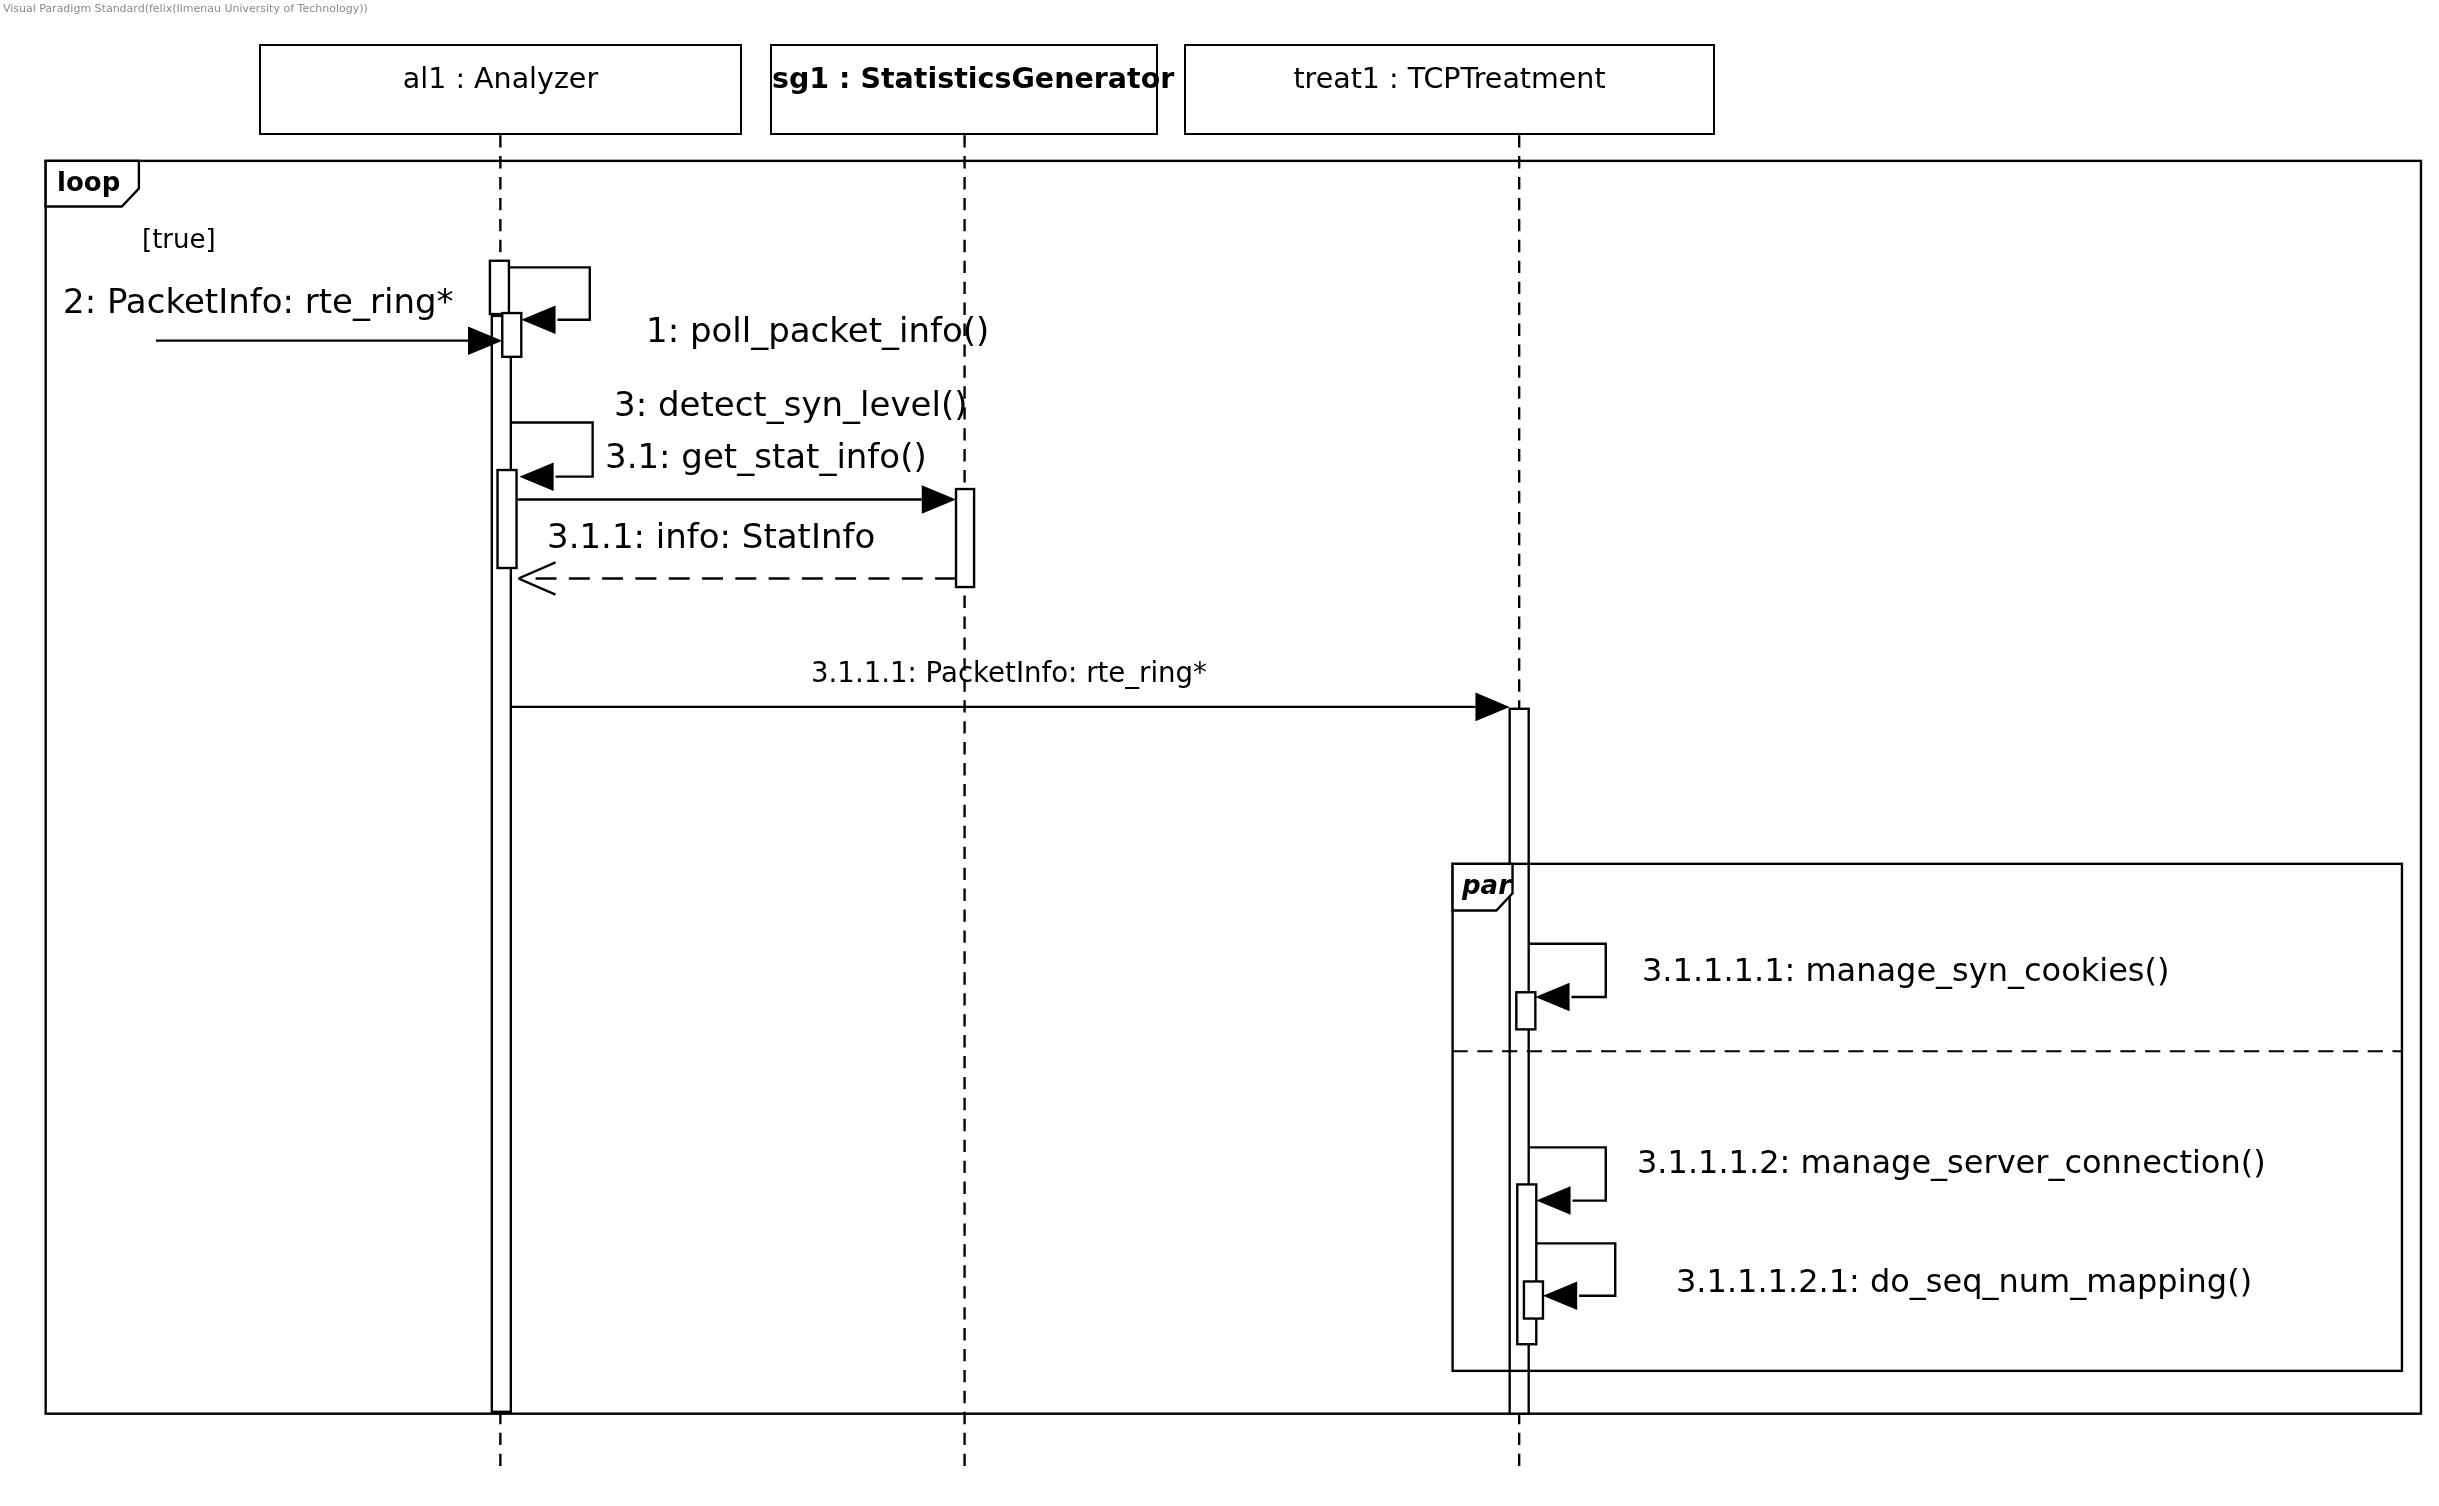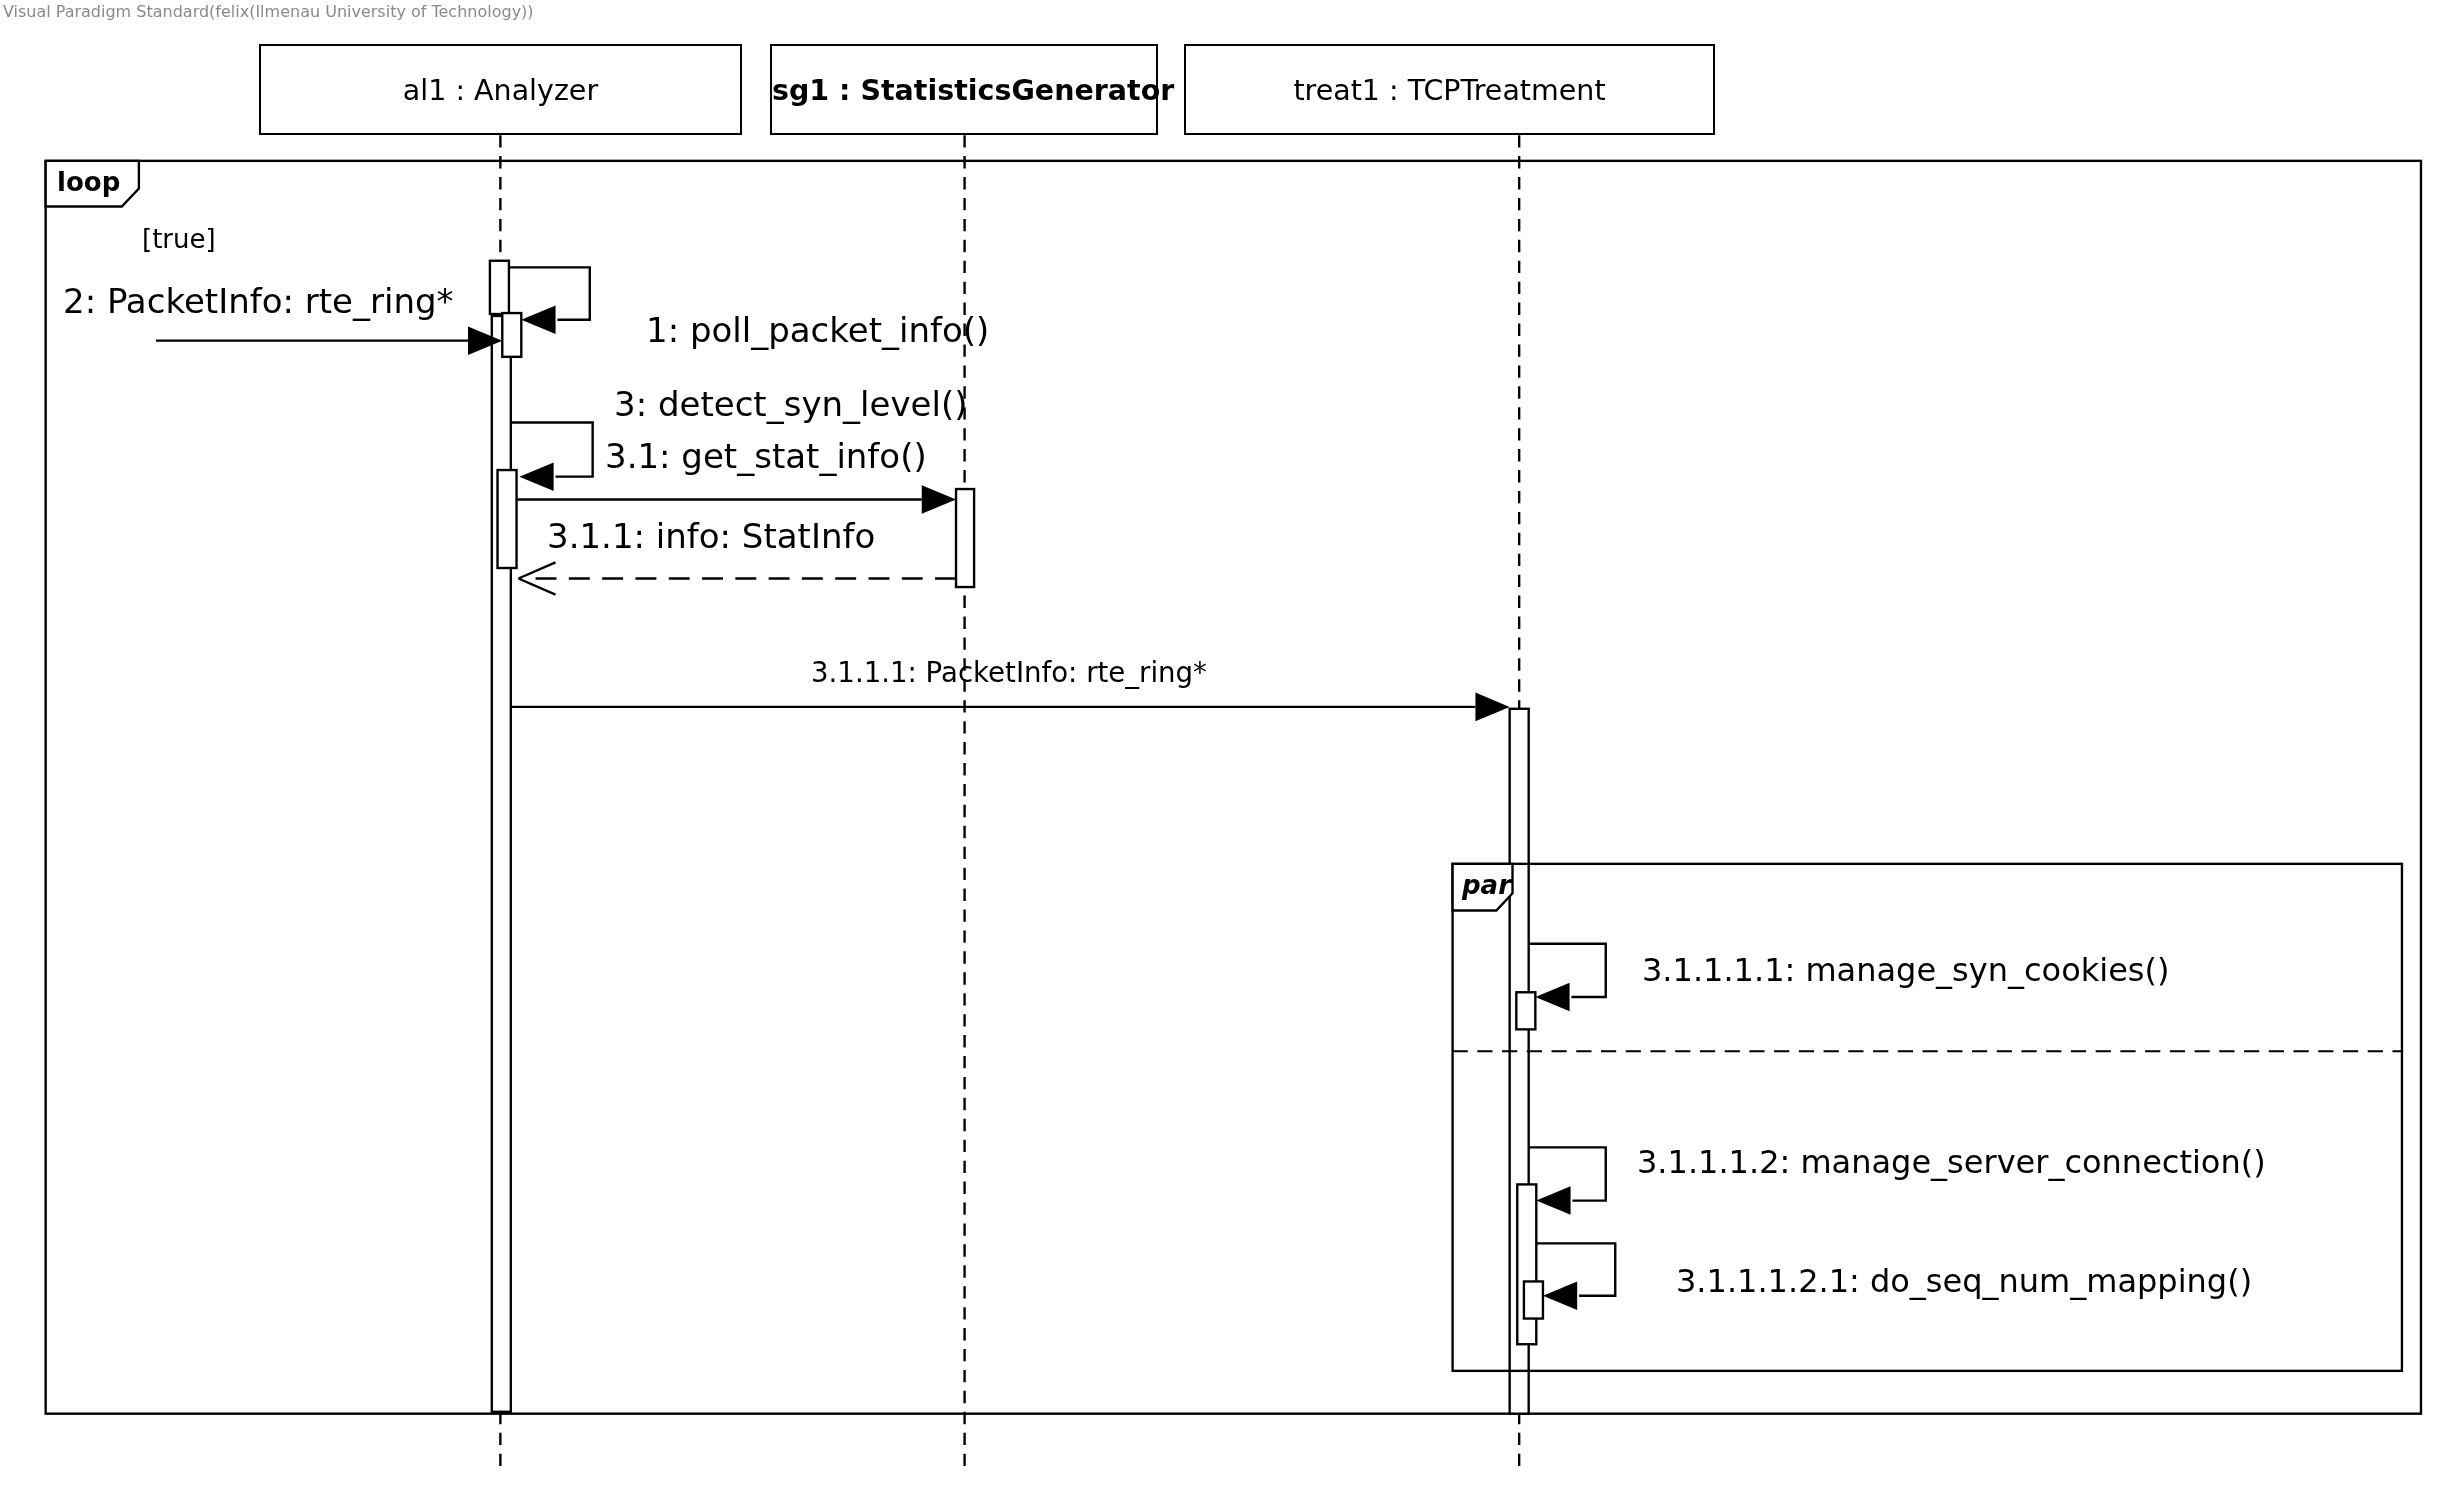--- a/index.html
+++ b/index.html
@@ -18,35 +18,35 @@
   }
   #diagram-svg {
     position: absolute;
     left: 0;
     top: 0;
   }
   .watermark {
     position: absolute;
     left: 2.9px;
     top: 1.9px;
-    font-size: 16px;
+    font-size: 11px;
     color: #8a8a8a;
     letter-spacing: 0px;
     white-space: nowrap;
   }
   .head {
     position: absolute;
     top: 44px;
     height: 91px;
     background: #ffffff;
     border: 2.9px solid #000000;
     box-sizing: border-box;
     text-align: center;
     font-size: 28.5px;
-    padding-top: 28px;
+    padding-top: 16px;
     white-space: nowrap;
   }
   .head1 { left: 259px; width: 483px; }
   .head2 { left: 770px; width: 388px; font-weight: bold; }
   .head3 { left: 1184px; width: 531px; }
   .msg-label {
     position: absolute;
     white-space: nowrap;
     font-size: 34px;
     line-height: 1.1;

